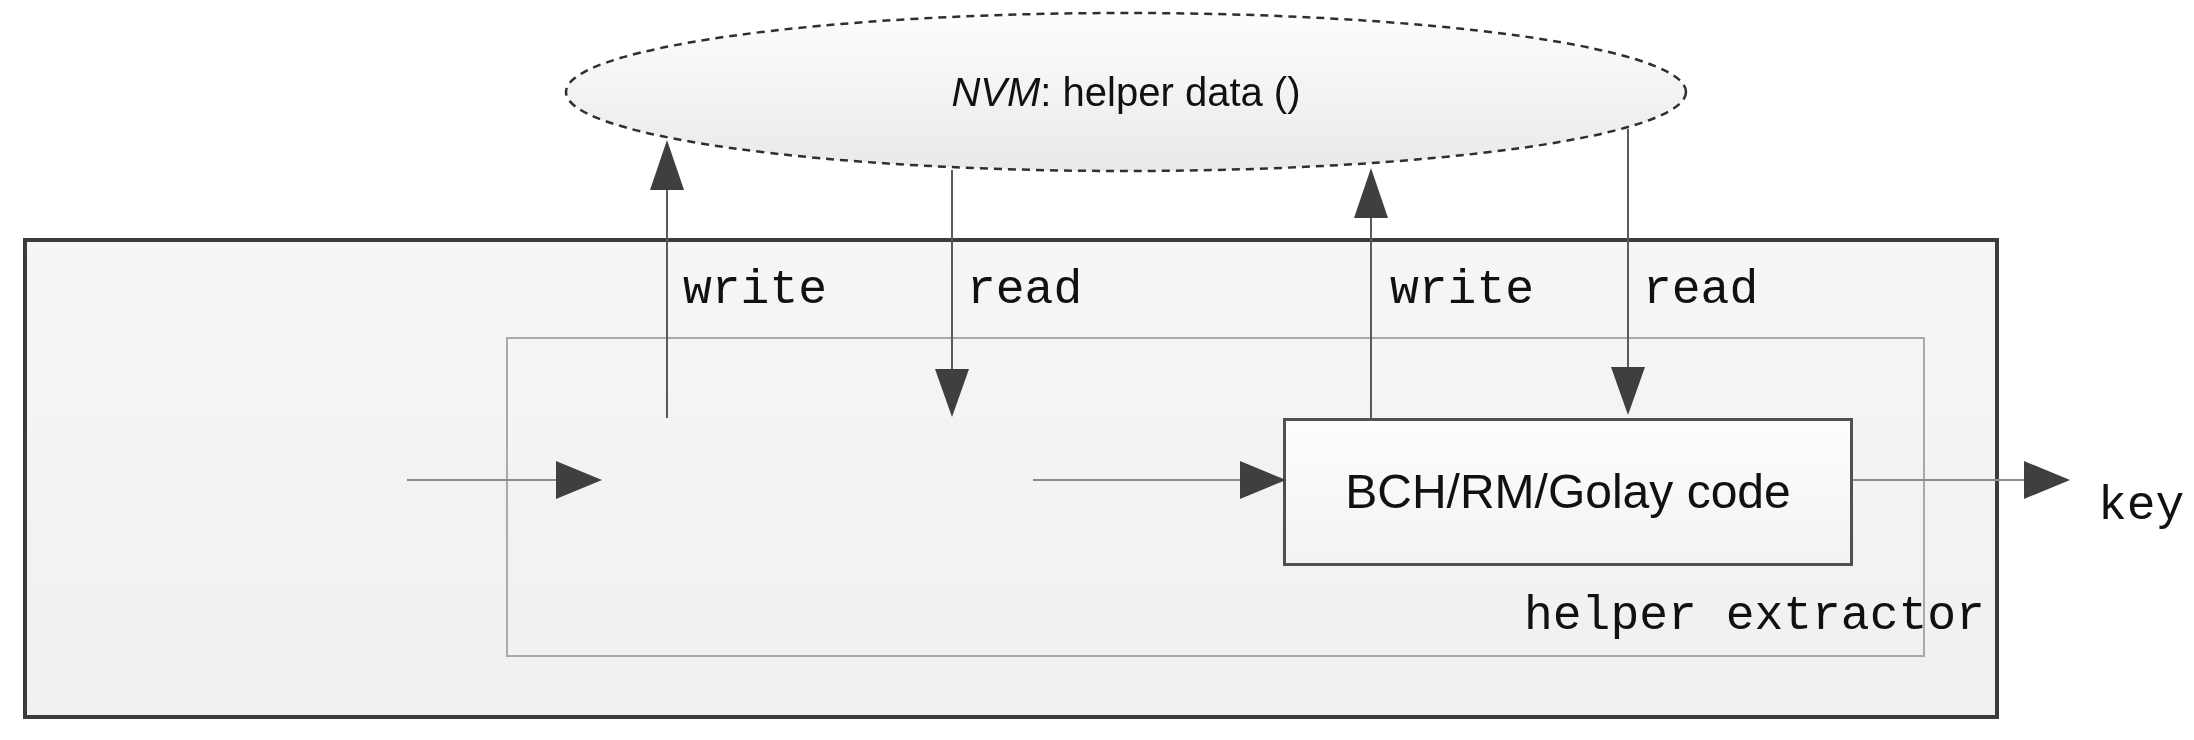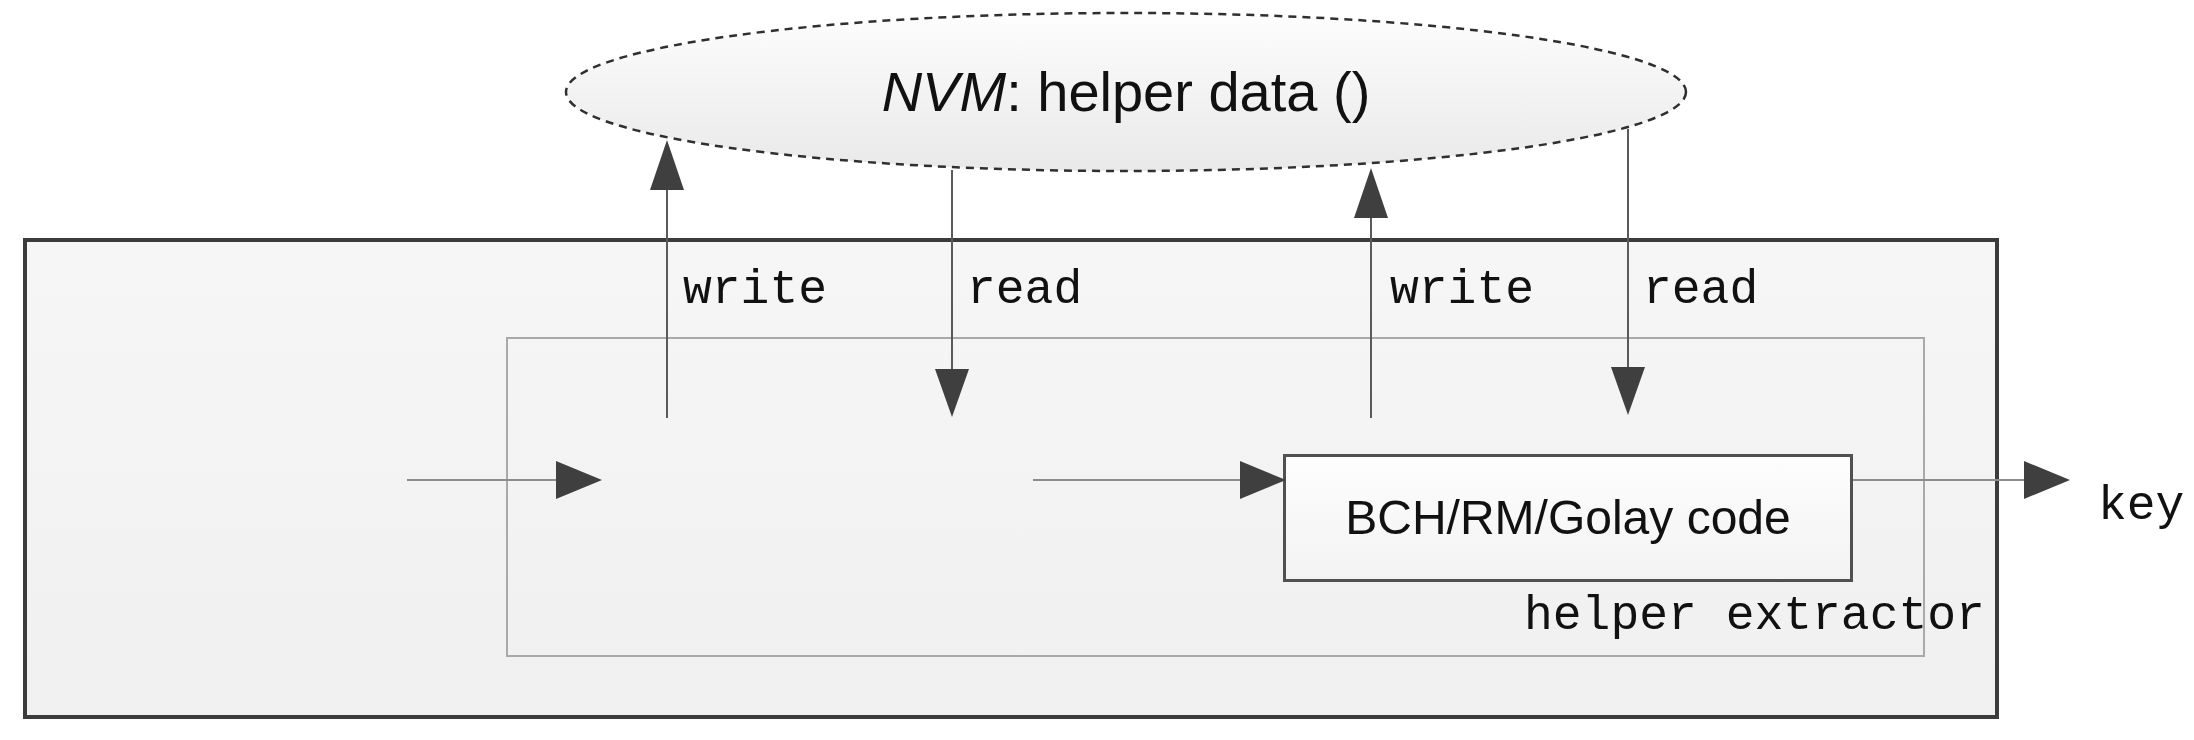--- a/index.html
+++ b/index.html
@@ -28,37 +28,37 @@
     left:506px;top:337px;width:1419px;height:320px;
     border:2px solid #a9a9a9;
     background:transparent;
   }
   .code-box{
     border:3px solid #505050;
     background:linear-gradient(180deg,#fdfdfd 0%,#f3f3f3 100%);
     display:flex;align-items:center;justify-content:center;
   }
   .rep-box{left:600px;top:418px;width:433px;height:127px;}
-  .bch-box{left:1283px;top:418px;width:570px;height:128px;margin-top:36px;}
+  .bch-box{left:1283px;top:418px;width:570px;height:148px;}
   .code-label{font-size:48px;line-height:1;white-space:nowrap;}
   .sram-label{
     font-size:48px;line-height:1.55;text-align:center;
     white-space:pre-line;transform:translateY(16px);
   }
   .float-label{position:absolute;font-size:48px;line-height:1;white-space:nowrap;font-family:Liberation Mono, monospace;}
   .lbl-write-left{left:683px;top:266px;}
   .lbl-read-left{left:967px;top:266px;}
   .lbl-write-right{left:1390px;top:266px;}
   .lbl-read-right{left:1643px;top:266px;}
   .lbl-key{left:2098px;top:482px;}
   .lbl-fuzzy{left:1524px;top:592px;}
   .nvm-label{
     position:absolute;left:566px;top:12px;width:1120px;height:160px;
     display:flex;align-items:center;justify-content:center;
-    font-size:56px;line-height:1;white-space:pre;
+    font-size:40px;line-height:1;white-space:pre;
   }
   .ital{font-style:italic;}
 </style>
 </head>
 <body>
 
 <div id="stage">
 
   <div class="box outer-box"></div>
 

